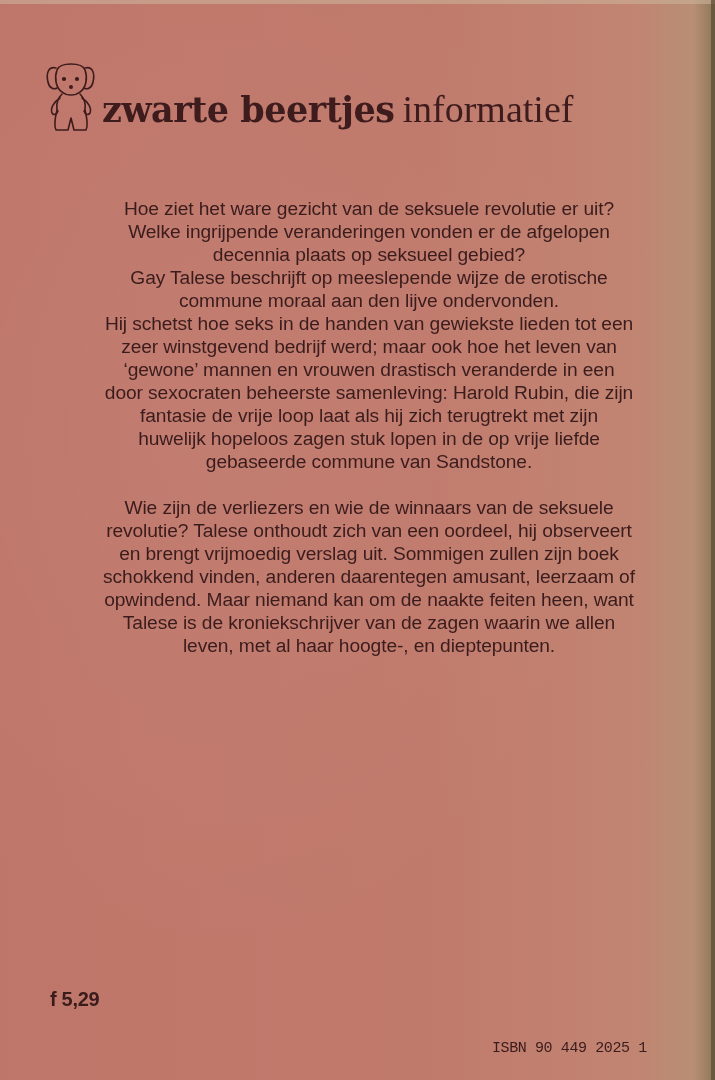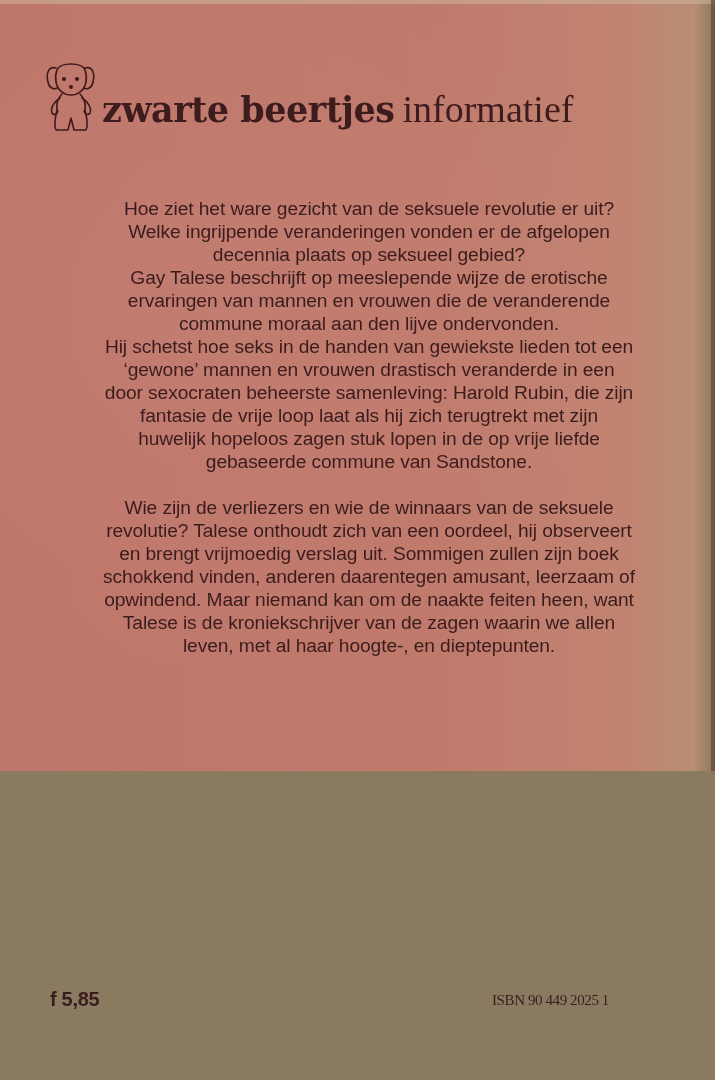--- a/index.html
+++ b/index.html
@@ -8,21 +8,21 @@
       width: 715px;
       height: 1080px;
       overflow: hidden;
       background: #8a7a60;
     }
     .cover {
       position: absolute;
       left: 0;
       top: 0;
       width: 715px;
-      height: 771px;
+      height: 1080px;
       background:
         radial-gradient(ellipse at 30% 40%, rgba(255,255,255,0.04), rgba(0,0,0,0) 60%),
         linear-gradient(90deg, #bf766a 0%, #c07a6c 60%, #c28472 88%, #b88e74 97%, #8c7758 100%);
       box-sizing: border-box;
     }
     .cover::before {
       content: "";
       position: absolute;
       left: 0; top: 0; right: 0; height: 4px;
       background: #cbb39a;
@@ -92,22 +92,22 @@
       top: 988px;
       font-family: "Liberation Sans", "DejaVu Sans", sans-serif;
       font-weight: bold;
       font-size: 20px;
       color: #3b1c1d;
       letter-spacing: -0.3px;
     }
     .isbn {
       position: absolute;
       left: 492px;
-      top: 992px;
-      font-family: Liberation Serif, serif;
+      top: 1040px;
+      font-family: Liberation Mono, monospace;
       font-size: 15px;
       color: #3b1c1d;
       letter-spacing: -0.4px;
       white-space: nowrap;
     }
   </style>
 </head>
 <body>
 
 <div class="cover">
@@ -137,37 +137,37 @@
       <span class="brand-bold">zwarte beertjes</span><span class="brand-light">informatief</span>
     </div>
   </div>
 
   <div class="body-text">
     <div>
       <span class="para-line">Hoe ziet het ware gezicht van de seksuele revolutie er uit?</span>
       <span class="para-line">Welke ingrijpende veranderingen vonden er de afgelopen</span>
       <span class="para-line">decennia plaats op seksueel gebied?</span>
       <span class="para-line">Gay Talese beschrijft op meeslepende wijze de erotische</span>
-      <span class="para-line">ervaringen van mannen en vrouwen die de veranderende</span>
       <span class="para-line">commune moraal aan den lijve ondervonden.</span>
       <span class="para-line">Hij schetst hoe seks in de handen van gewiekste lieden tot een</span>
+      <span class="para-line">zeer winstgevend bedrijf werd; maar ook hoe het leven van</span>
       <span class="para-line">‘gewone’ mannen en vrouwen drastisch veranderde in een</span>
       <span class="para-line">door sexocraten beheerste samenleving: Harold Rubin, die zijn</span>
       <span class="para-line">fantasie de vrije loop laat als hij zich terugtrekt met zijn</span>
       <span class="para-line">huwelijk hopeloos zagen stuk lopen in de op vrije liefde</span>
       <span class="para-line">gebaseerde commune van Sandstone.</span>
     </div>
     <span class="para-gap"></span>
     <div>
       <span class="para-line">Wie zijn de verliezers en wie de winnaars van de seksuele</span>
       <span class="para-line">revolutie? Talese onthoudt zich van een oordeel, hij observeert</span>
       <span class="para-line">en brengt vrijmoedig verslag uit. Sommigen zullen zijn boek</span>
       <span class="para-line">schokkend vinden, anderen daarentegen amusant, leerzaam of</span>
       <span class="para-line">opwindend. Maar niemand kan om de naakte feiten heen, want</span>
       <span class="para-line">Talese is de kroniekschrijver van de zagen waarin we allen</span>
       <span class="para-line">leven, met al haar hoogte-, en dieptepunten.</span>
     </div>
   </div>
 
-  <div class="price">f 5,85</div>
+  <div class="price">f 5,29</div>
   <div class="isbn">ISBN 90 449 2025 1</div>
 
 </div>
 
 </body></html>

